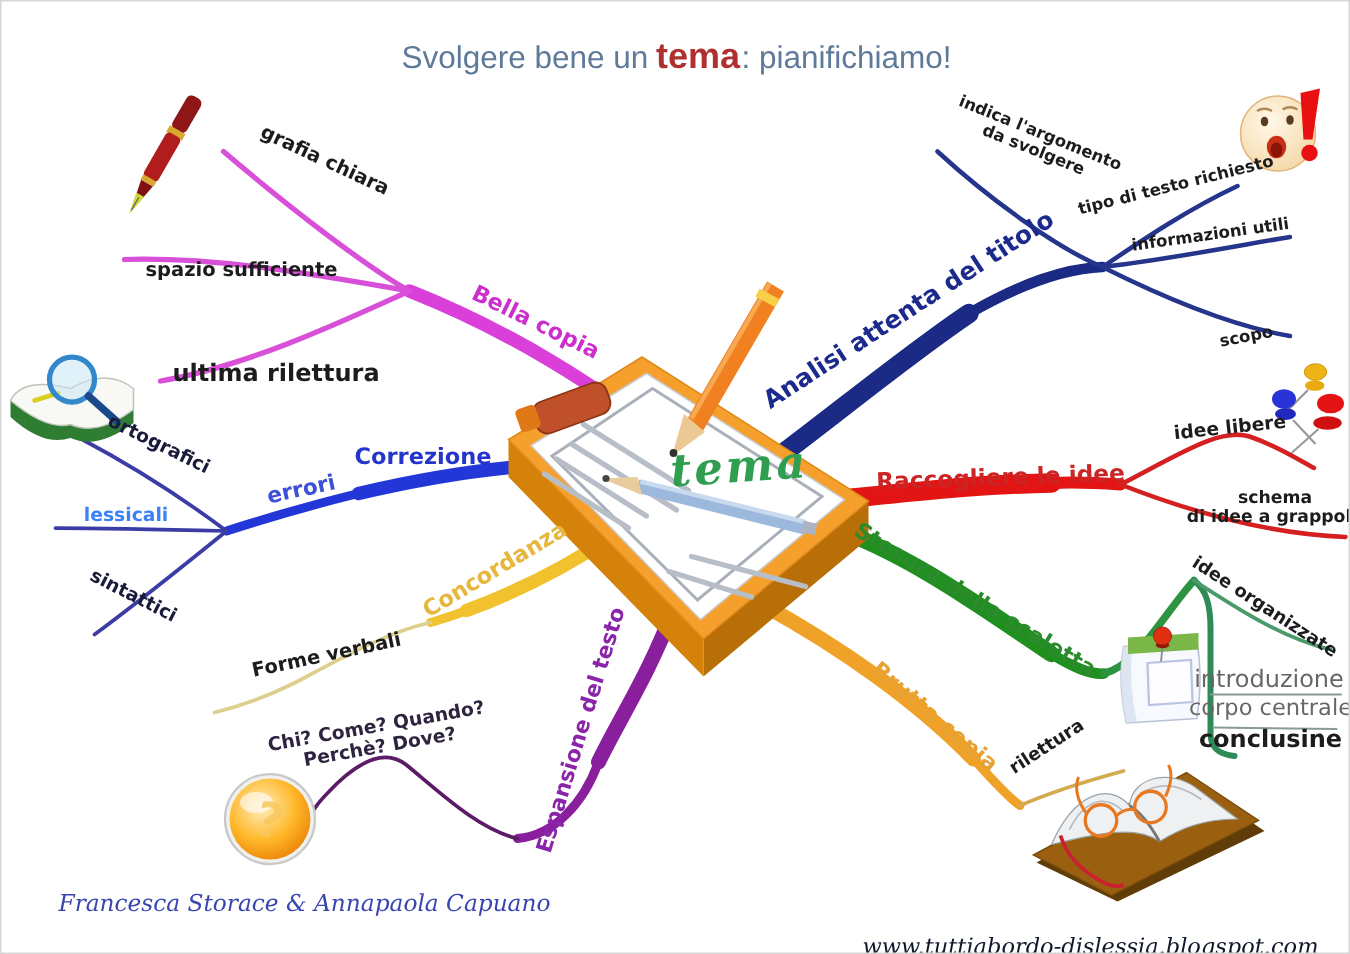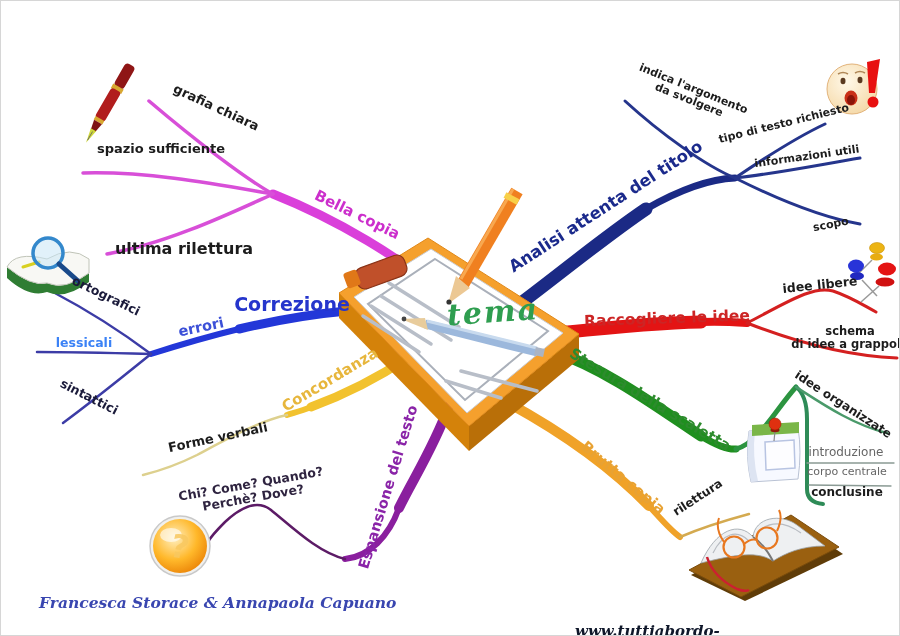--- a/index.html
+++ b/index.html
@@ -5,21 +5,21 @@
   html,body{margin:0;padding:0;background:#fff;}
   .canvas{position:relative;width:898px;height:634px;background:#fff;border:1px solid #d6d6d6;overflow:hidden;
           font-family:"DejaVu Sans",sans-serif;}
   svg{position:absolute;left:0;top:0;}
   .lbl{position:absolute;white-space:nowrap;font-weight:bold;color:#1c1c1c;
        transform:translate(-50%,-50%) rotate(var(--r,0deg));line-height:1.12;}
   .multi{text-align:center;}
   .title{position:absolute;left:450px;top:37px;transform:translate(-50%,-50%);white-space:nowrap;
          font-family:"Liberation Sans",sans-serif;font-size:21px;color:#5e7a99;font-weight:normal;}
   .title .hl{color:#b03030;font-weight:bold;font-size:24px;margin:0 1px 0 5px;}
-  .script{font-family:"DejaVu Serif",serif;font-style:italic;font-weight:bold;}
+  .script{font-family:"DejaVu Serif",serif;font-style:italic;font-weight:normal;}
   .tema-center{font-family:"DejaVu Serif",serif;font-style:italic;font-size:30px;letter-spacing:2px;color:#2f9e50;}
   .sm{font-size:11px;}
   .gray{color:#666;font-weight:normal;}
 </style>
 </head>
 <body>
 
 <div class="canvas">
 
 <svg width="898" height="634" viewBox="0 0 898 634">
@@ -198,25 +198,28 @@
 
   <g>
     <line x1="424" y1="323" x2="536" y2="351" stroke="#9cb8dc" stroke-width="9"></line>
     <line x1="426" y1="320" x2="536" y2="347" stroke="#c8daee" stroke-width="3"></line>
     <polygon points="424,317 427,329 400,318" fill="#e8cc9c"></polygon>
     <circle cx="403" cy="318" r="2.4" fill="#444"></circle>
     <line x1="534" y1="350" x2="543" y2="352" stroke="#aab4c4" stroke-width="8"></line>
   </g>
 </svg>
 
+<div class="title">
+  <span>Svolgere bene un</span><span class="hl">tema</span><span>: pianifichiamo!</span>
+</div>
 
 <div class="lbl tema-center" style="left:492px;top:311px;--r:-4deg">tema</div>
 
 <div class="lbl" style="left:215px;top:107px;--r:25deg;font-size:13px">grafia chiara</div>
-<div class="lbl" style="left:160px;top:148px;font-size:13px">spazio sufficiente</div>
+<div class="lbl" style="left:160px;top:180px;font-size:13px">spazio sufficiente</div>
 <div class="lbl" style="left:183px;top:248px;font-size:16px">ultima rilettura</div>
 <div class="lbl" style="left:356px;top:214px;--r:26deg;font-size:15px;color:#cc2fcc">Bella copia</div>
 
 <div class="lbl" style="left:605px;top:206px;--r:-33deg;font-size:16.5px;color:#1b2a8c">Analisi attenta del titolo</div>
 <div class="lbl multi sm" style="left:690px;top:94px;--r:22deg">
   <div>indica l'argomento</div>
   <div>da svolgere</div>
 </div>
 <div class="lbl sm" style="left:783px;top:123px;--r:-14deg">tipo di testo richiesto</div>
 <div class="lbl sm" style="left:806px;top:156px;--r:-8deg">informazioni utili</div>
@@ -224,37 +227,37 @@
 
 <div class="lbl" style="left:666px;top:318px;--r:-2deg;font-size:15.5px;color:#cc2525">Raccogliere le idee</div>
 <div class="lbl" style="left:819px;top:284px;--r:-6deg;font-size:12.5px">idee libere</div>
 <div class="lbl multi" style="left:849px;top:337px;font-size:11.5px">
   <div>schema</div>
   <div>di idee a grappolo</div>
 </div>
 
 <div class="lbl" style="left:649px;top:399px;--r:31deg;font-size:15px;color:#2d8b2d">Stesura della scaletta</div>
 <div class="lbl" style="left:842px;top:404px;--r:33deg;font-size:12px">idee organizzate</div>
-<div class="lbl gray" style="left:845px;top:452px;font-size:12px">introduzione</div>
-<div class="lbl gray" style="left:846px;top:471px;font-size:11px">corpo centrale</div>
-<div class="lbl" style="left:846px;top:492px;font-size:12px">conclusine</div>
+<div class="lbl gray" style="left:845px;top:452px;font-size:16px">introduzione</div>
+<div class="lbl gray" style="left:846px;top:471px;font-size:15px">corpo centrale</div>
+<div class="lbl" style="left:846px;top:492px;font-size:16px">conclusine</div>
 
 <div class="lbl" style="left:622px;top:477px;--r:40deg;font-size:15px;color:#e8a233">Brutta copia</div>
 <div class="lbl" style="left:697px;top:497px;--r:-33deg;font-size:12px">rilettura</div>
 
 <div class="lbl" style="left:387px;top:486px;--r:-73deg;font-size:14.5px;color:#8a24a8">Espansione del testo</div>
 <div class="lbl multi" style="left:251px;top:490px;--r:-10deg;font-size:12.5px;color:#2f2440">
   <div>Chi? Come? Quando?</div>
   <div>Perchè? Dove?</div>
 </div>
 
 <div class="lbl" style="left:329px;top:379px;--r:-31deg;font-size:15px;color:#e7b63c">Concordanza</div>
 <div class="lbl" style="left:217px;top:437px;--r:-12deg;font-size:13px">Forme verbali</div>
 
-<div class="lbl" style="left:291px;top:304px;font-size:19px;color:#2535cc">Correzione</div>
+<div class="lbl" style="left:281px;top:304px;font-size:15px;color:#2535cc">Correzione</div>
 <div class="lbl" style="left:200px;top:326px;--r:-12deg;font-size:14.5px;color:#3c50d8">errori</div>
 <div class="lbl" style="left:105px;top:295px;--r:26deg;font-size:12.5px;color:#1a1a3a">ortografici</div>
 <div class="lbl" style="left:83px;top:342px;font-size:12.5px;color:#3b82f6">lessicali</div>
 <div class="lbl" style="left:88px;top:396px;--r:27deg;font-size:12.5px;color:#1a1a3a">sintattici</div>
 
 <div class="script" style="position:absolute;left:38px;top:592px;font-size:15.5px;color:#3946b0">Francesca Storace &amp; Annapaola Capuano</div>
 <div class="script" style="position:absolute;left:574px;top:621px;font-size:15px;color:#0f172a">www.tuttiabordo-dislessia.blogspot.com</div>
 
 </div>
 

